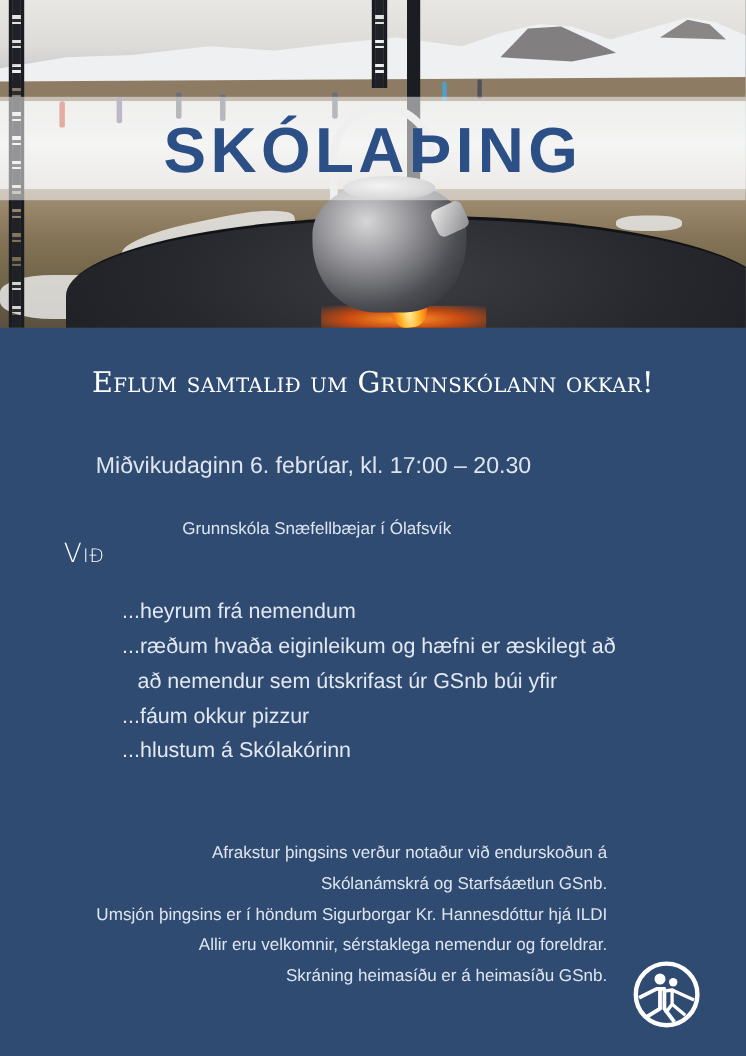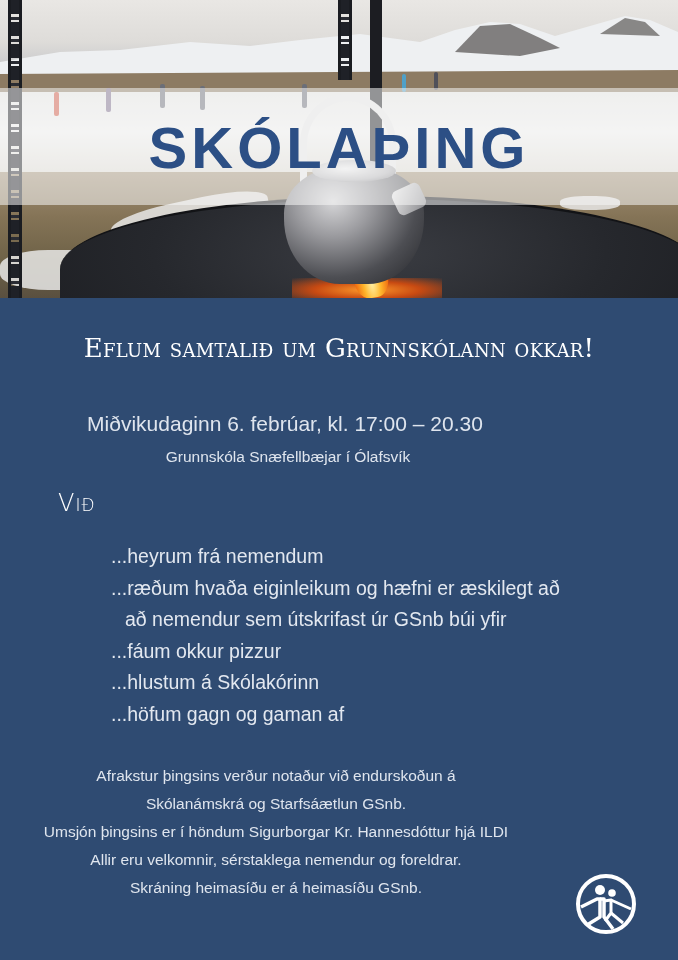--- a/index.html
+++ b/index.html
@@ -63,55 +63,55 @@
       background: radial-gradient(ellipse at 50% 50%, #ff9a2a 0%, #c84a12 50%, rgba(60,30,20,0) 100%);
     }
     .chain {
       position: absolute; width: 14px;
       background: repeating-linear-gradient(180deg, #1f2127 0px, #1f2127 14px, transparent 14px, transparent 17px, #2a2c33 17px, #2a2c33 20px, transparent 20px, transparent 22px);
       border-left: 3px solid #1a1c21; border-right: 3px solid #1a1c21;
       box-sizing: border-box;
     }
     .pole { position: absolute; background: #1c1d22; }
     .title-band {
-      position: absolute; left: 0; top: 88px; width: 678px; height: 117px;
+      position: absolute; left: 0; top: 88px; width: 678px; height: 94px;
       background: rgba(245,245,245,0.55);
       display: flex; align-items: center; justify-content: center;
     }
     .title {
       font-family: "Liberation Sans", sans-serif; font-weight: 700;
       color: #2c4f85; font-size: 58px; letter-spacing: 4px;
       margin-top: 2px;
     }
     
     .subtitle {
       position: absolute; left: 0; width: 678px; top: 333px; text-align: center;
       color: #ffffff; font-family: "DejaVu Serif", serif; font-size: 26px;
       font-variant: small-caps; letter-spacing: 0.3px;
     }
     .datetime {
       position: absolute; left: 0; width: 570px; top: 412px; text-align: center;
       color: #dfe5ee; font-size: 21px; font-weight: 300;
     }
     .location {
-      position: absolute; left: 0; width: 576px; top: 448px; text-align: center;
+      position: absolute; left: 0; width: 576px; top: 472px; text-align: center;
       color: #dfe5ee; font-size: 15.5px;
     }
     .vid {
       position: absolute; left: 58px; top: 489px;
       color: #ffffff; font-size: 24px; font-variant: small-caps; letter-spacing: 1px;
       font-family: "DejaVu Sans", sans-serif; font-weight: 300;
     }
     .list { position: absolute; left: 111px; top: 541px; margin: 0; padding: 0; list-style: none; }
     .list li {
       color: #e3e8f0; font-size: 19.5px; line-height: 31.5px; white-space: nowrap;
     }
     .list li.indent { padding-left: 14px; }
     .footer {
-      position: absolute; left: 0; width: 552px; top: 762px; text-align: center;
+      position: absolute; left: 0; width: 552px; top: 762px; text-align: right;
       color: #dfe5ee; font-size: 15.5px; line-height: 28px;
     }
     .logo {
       position: absolute; left: 575px; top: 873px; width: 62px; height: 62px;
     }
   </style>
 </head>
 <body>
 
 <div class="hero">
@@ -158,21 +158,20 @@
 <div class="location">Grunnskóla Snæfellbæjar í Ólafsvík</div>
 
 <div class="vid">Við</div>
 
 <ul class="list">
   <li>...heyrum frá nemendum</li>
   <li>...ræðum hvaða eiginleikum og hæfni er æskilegt að</li>
   <li class="indent">að nemendur sem útskrifast úr GSnb búi yfir</li>
   <li>...fáum okkur pizzur</li>
   <li>...hlustum á Skólakórinn</li>
-  <li>...höfum gagn og gaman af</li>
 </ul>
 
 <div class="footer">
   <div>Afrakstur þingsins verður notaður við endurskoðun á</div>
   <div>Skólanámskrá og Starfsáætlun GSnb.</div>
   <div>Umsjón þingsins er í höndum Sigurborgar Kr. Hannesdóttur hjá ILDI</div>
   <div>Allir eru velkomnir, sérstaklega nemendur og foreldrar.</div>
   <div>Skráning heimasíðu er á heimasíðu GSnb.</div>
 </div>
 

